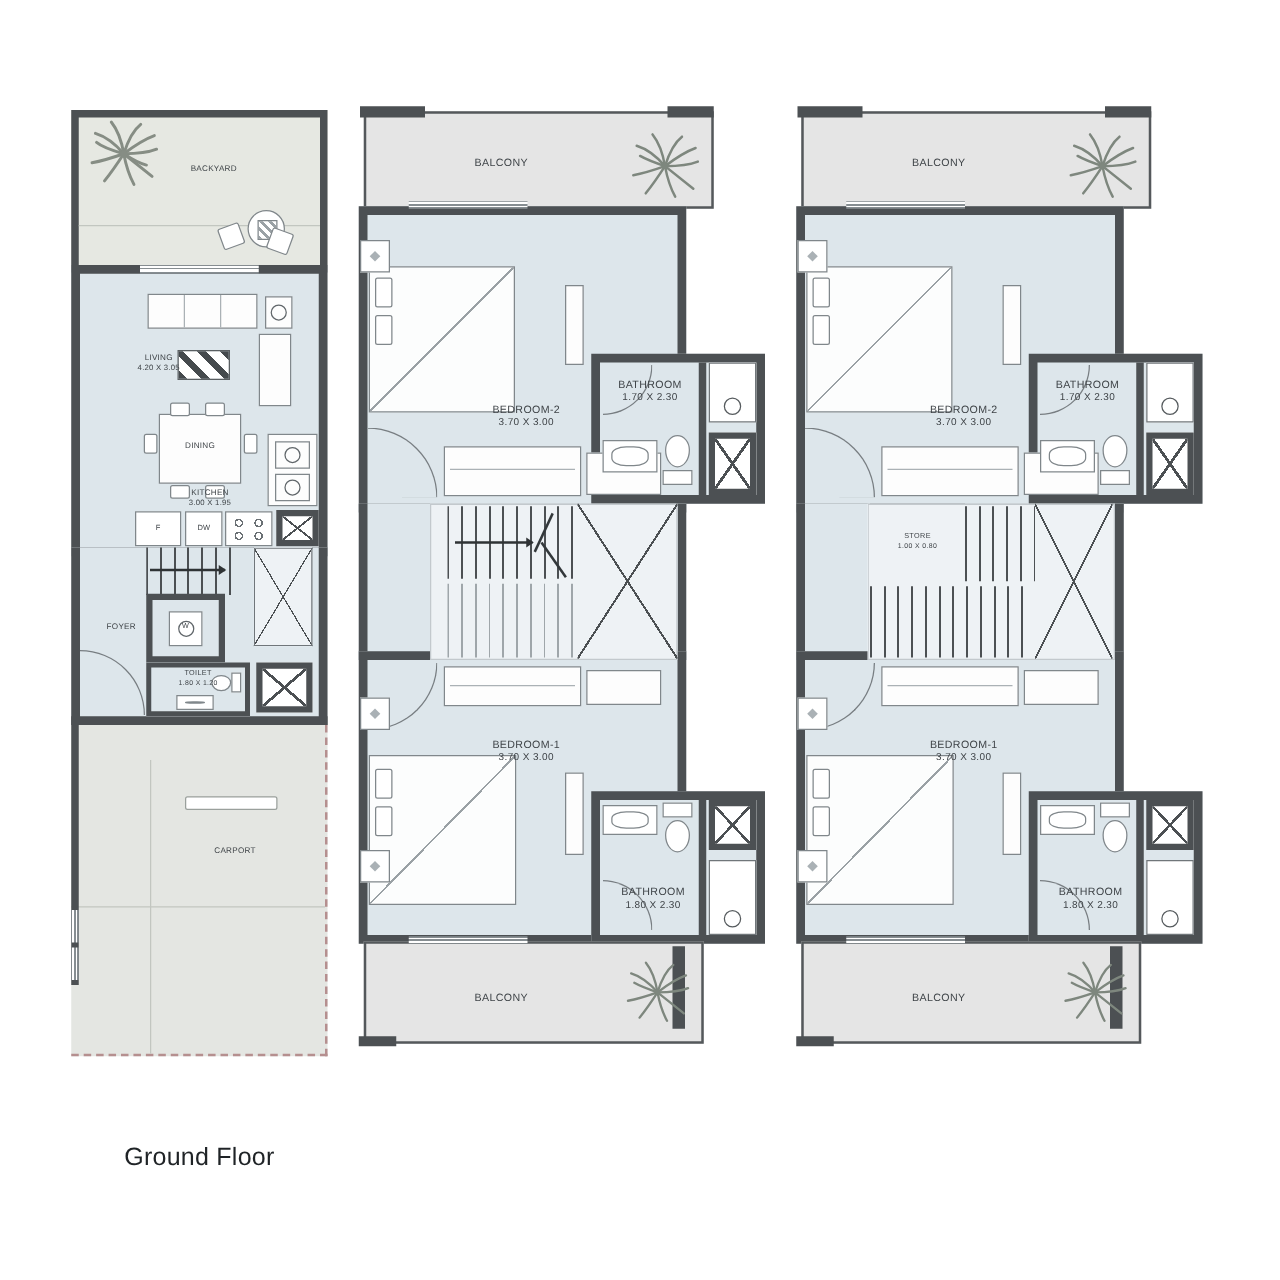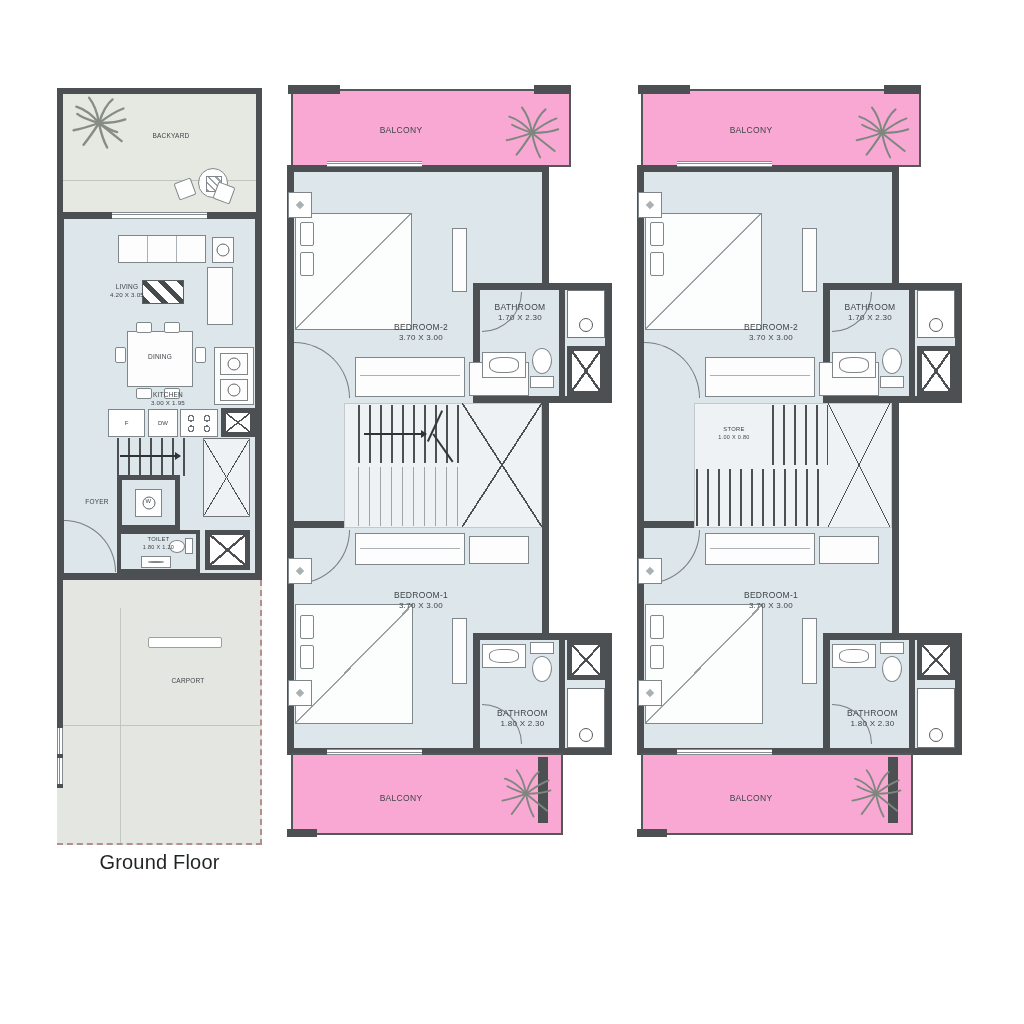--- a/index.html
+++ b/index.html
@@ -3,21 +3,21 @@
 <meta charset="utf-8">
 <style>
   * { box-sizing: border-box; margin: 0; padding: 0; }
   html,body { width:1024px; height:1024px; background:#ffffff; font-family:"Liberation Sans", sans-serif; }
   .canvas { position:relative; width:1024px; height:1024px; background:#fff; overflow:hidden; }
   .a { position:absolute; }
   .plan { position:absolute; }
   .wall { position:absolute; background:#4c5053; z-index:4; }
   .thin { position:absolute; background:#c2c6c0; z-index:2; }
   .blk { position:absolute; background:#dde6eb; }
-  .outdoor { position:absolute; background:#f9a8d4; border:2px solid #54585b; }
+  .outdoor { position:absolute; background:#e5e5e5; border:2px solid #54585b; }
   .room-label { position:absolute; color:#3f4448; font-size:8.5px; line-height:1.3; text-align:center; letter-spacing:.3px; white-space:nowrap; z-index:6; }
   .room-label .dim { display:block; font-size:8px; }
   .room-label.sm { font-size:6.5px; letter-spacing:.2px; }
   .room-label.sm .dim { font-size:6.2px; }
   .room-label.xs { font-size:5.8px; }
   .room-label.xs .dim { font-size:5.5px; }
   .furn { position:absolute; background:#fdfdfd; border:1px solid #80878b; z-index:3; }
   .wardrobe::after { content:""; position:absolute; left:4px; right:4px; top:46%; height:1px; background:#aab1b5; }
   .sofa::before { content:""; position:absolute; left:33%; top:0; bottom:0; width:1px; background:#aab1b5; }
   .sofa::after  { content:""; position:absolute; left:66%; top:0; bottom:0; width:1px; background:#aab1b5; }
@@ -391,15 +391,15 @@
               <path d="M32 33 Q17 28 10 24"></path>
             </g>
             <circle cx="32" cy="33" r="2.6" fill="#7e877e"></circle>
           </svg></div>
     </div>
     <div class="wall" style="left:251px;top:672px;width:10px;height:66px;"></div>
     <div class="wall" style="left:0;top:744px;width:30px;height:8px;"></div>
 
   </section>
 
-  <div class="caption" style="left:57px;top:851px;width:205px;">Ground Floor</div>
+  <div class="caption" style="left:57px;top:915px;width:205px;">Ground Floor</div>
 
 </div>
 
 </body></html>

